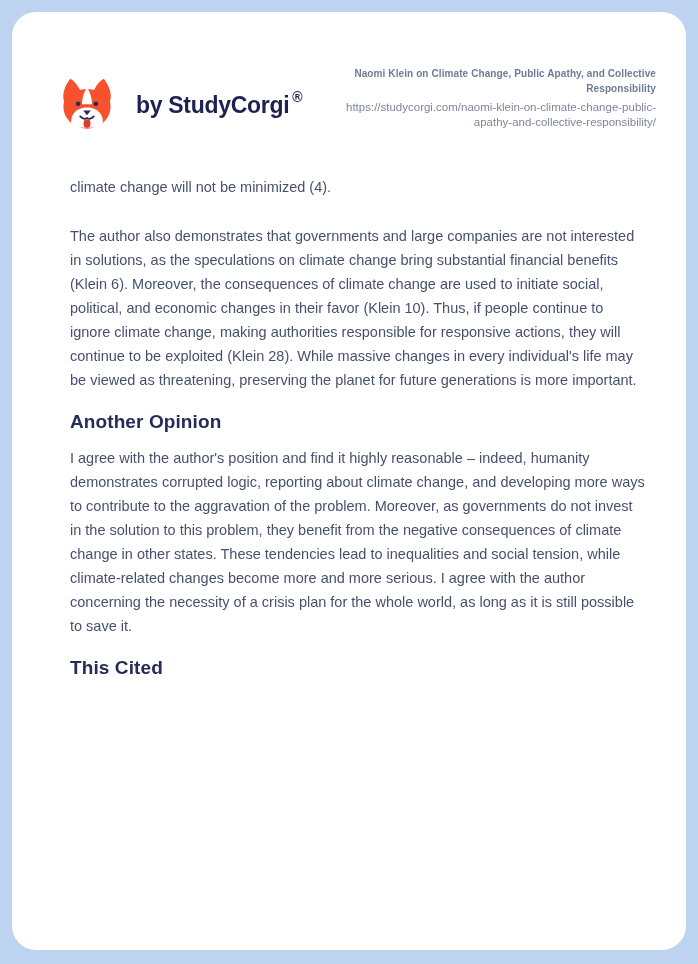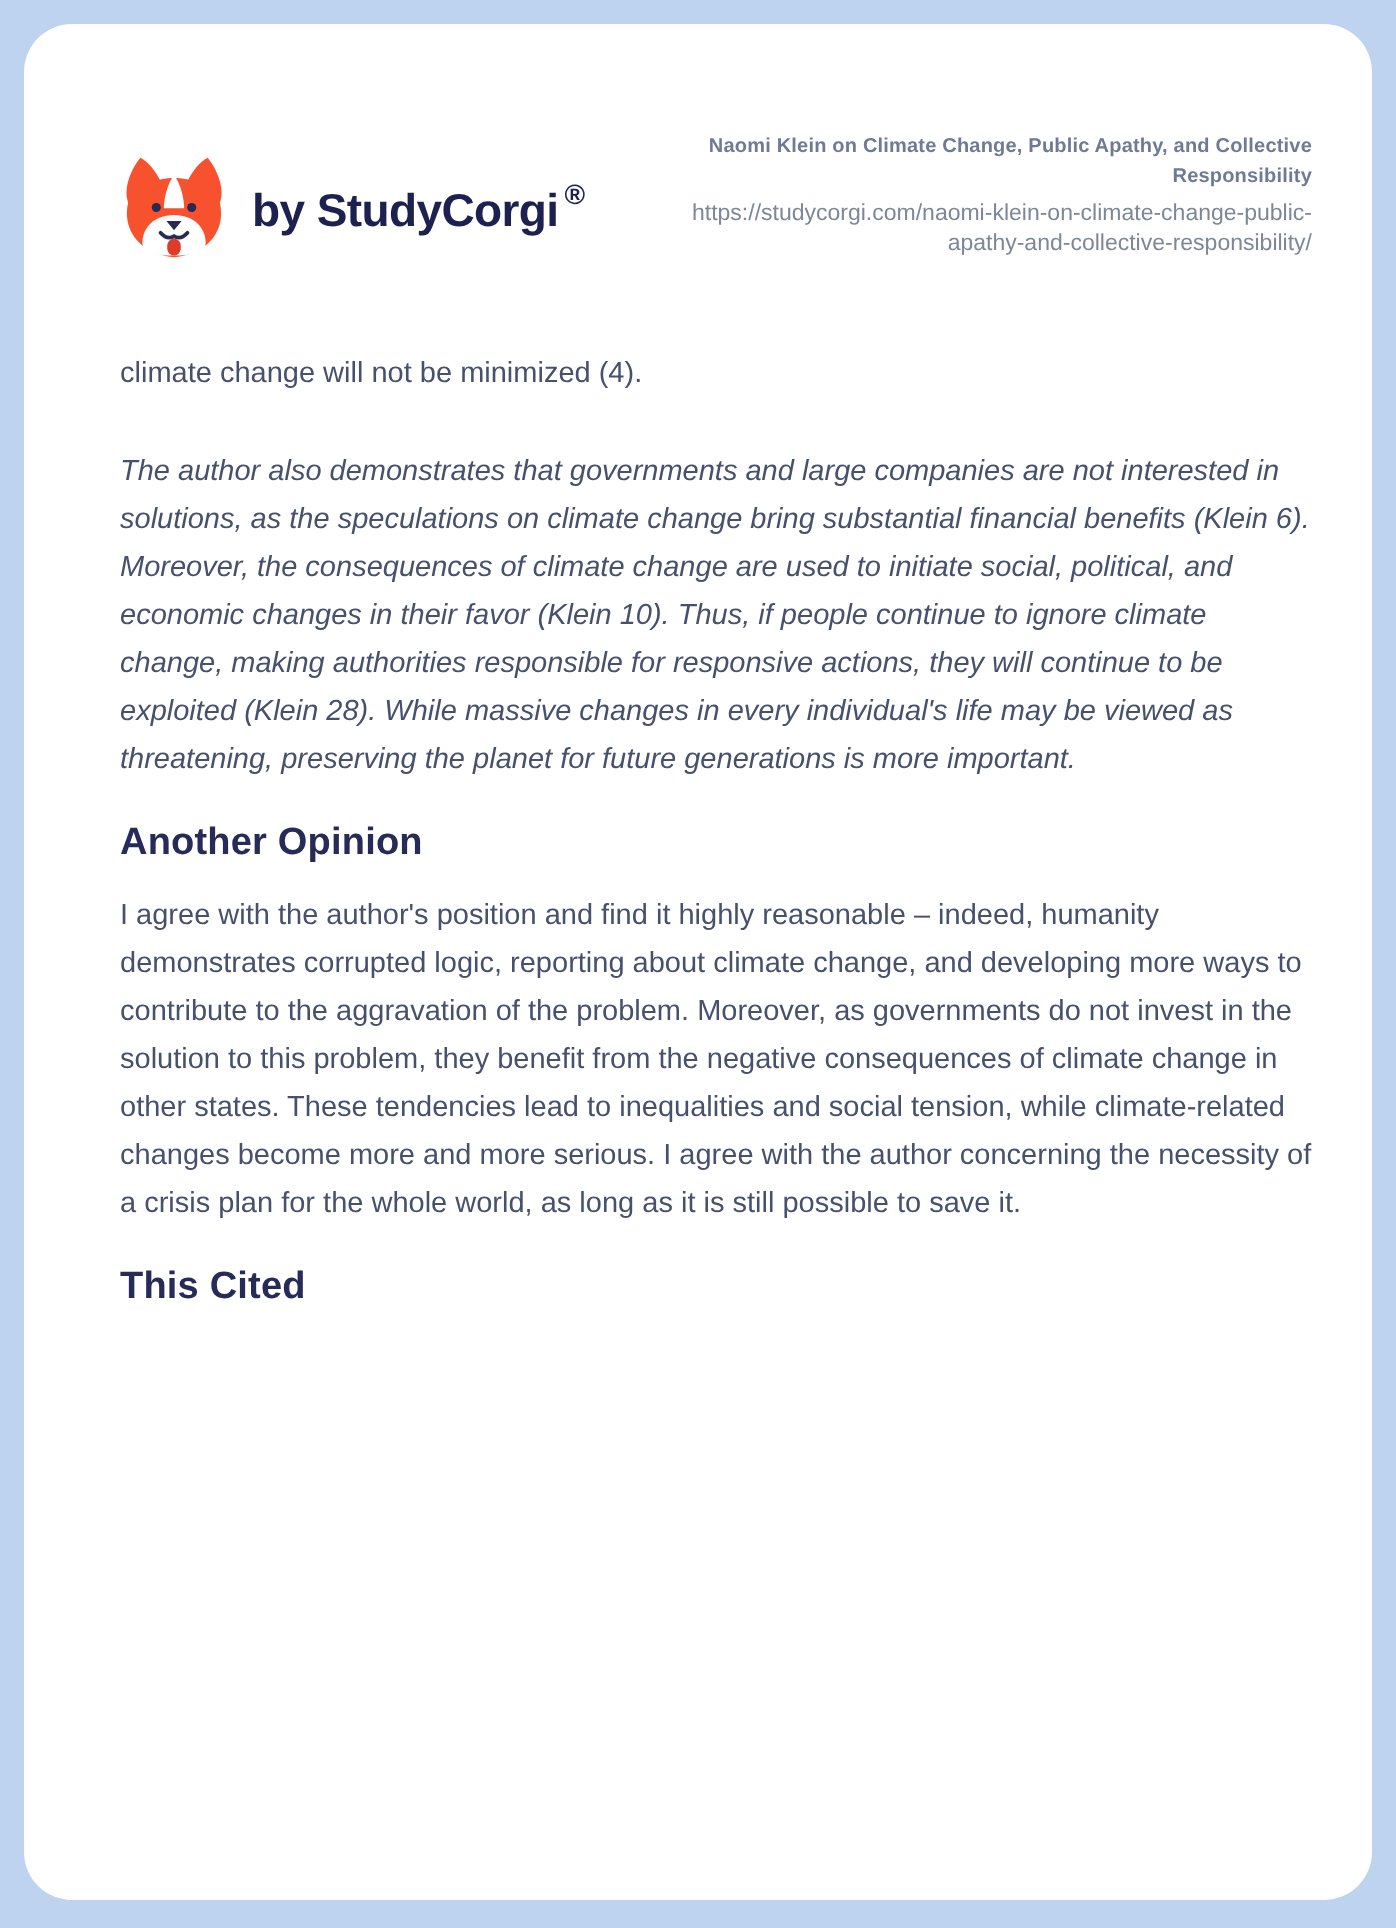--- a/index.html
+++ b/index.html
@@ -39,21 +39,21 @@
     align-items: center;
     margin-top: 12px;
   }
   .logo {
     width: 54px;
     height: 54px;
     display: inline-block;
     flex: 0 0 auto;
   }
   .wordmark {
-    margin-left: 12px;
+    margin-left: 22px;
     font-size: 23px;
     font-weight: 800;
     letter-spacing: -0.3px;
     color: #1D2150;
     white-space: nowrap;
   }
   .reg {
     color: #1D2150;
     font-size: 14px;
     font-weight: 700;
@@ -77,28 +77,28 @@
     margin-top: 4px;
     font-size: 11.5px;
     line-height: 15px;
     color: #7D8798;
     word-break: normal;
     overflow-wrap: break-word;
   }
   .article {
     width: 596px;
   }
-  p, h2 { margin: 0; }
+  p, h2 { margin: 10px; }
   .para {
     font-size: 14.5px;
     line-height: 24px;
     color: #47516C;
   }
   .para-first   { margin-top: 43px; }
-  .para-gap     { margin-top: 25px; font-style: italic; }
+  .para-gap     { margin-top: 25px; }
   .para-after-h { margin-top: 10px; }
   .heading {
     margin-top: 16px;
     font-size: 19px;
     line-height: 28px;
     font-weight: 800;
     color: #272B58;
     letter-spacing: 0.1px;
   }
   .it { font-style: italic; }

